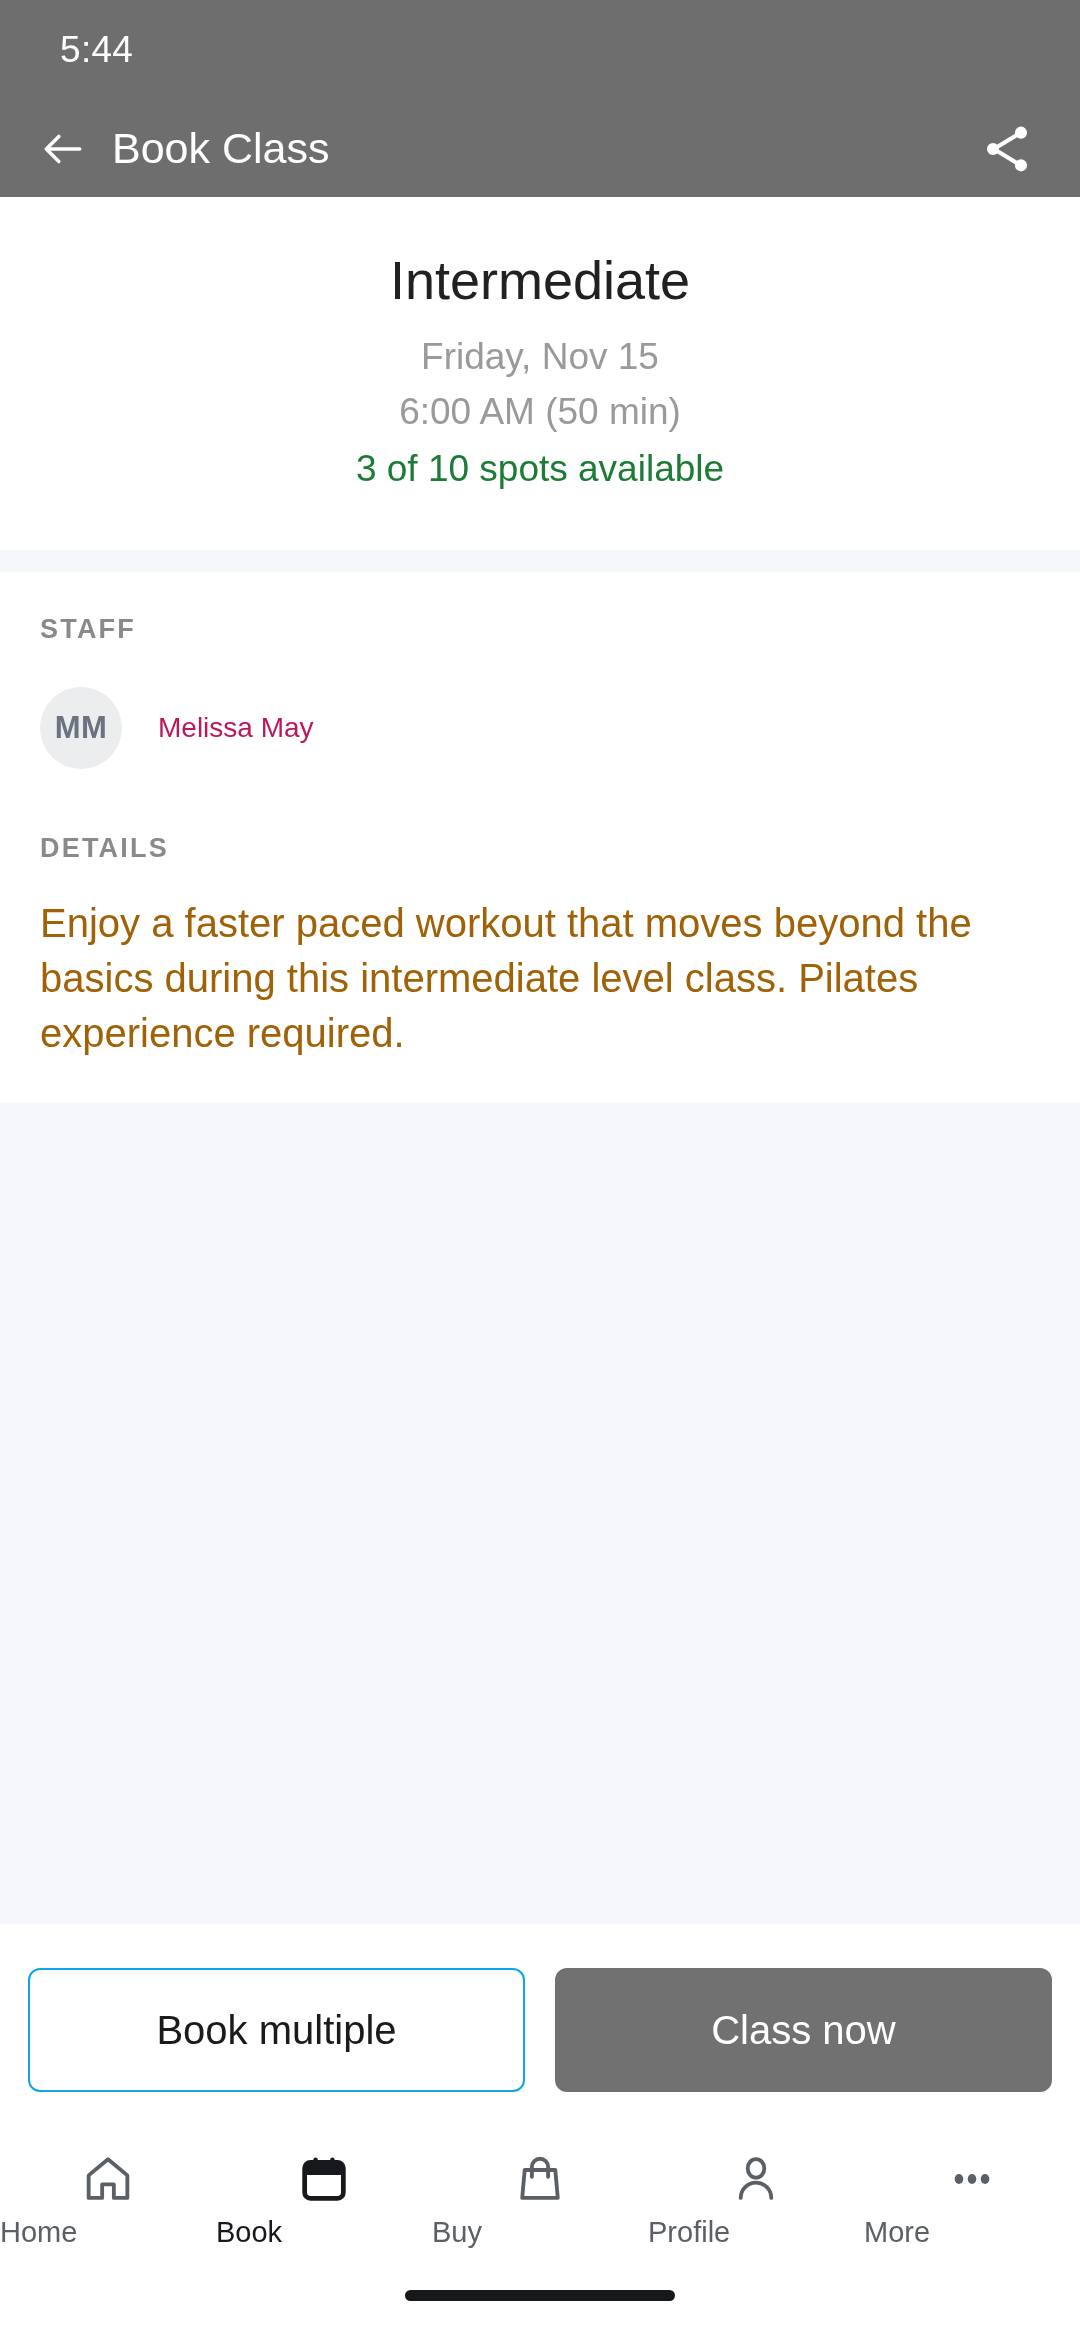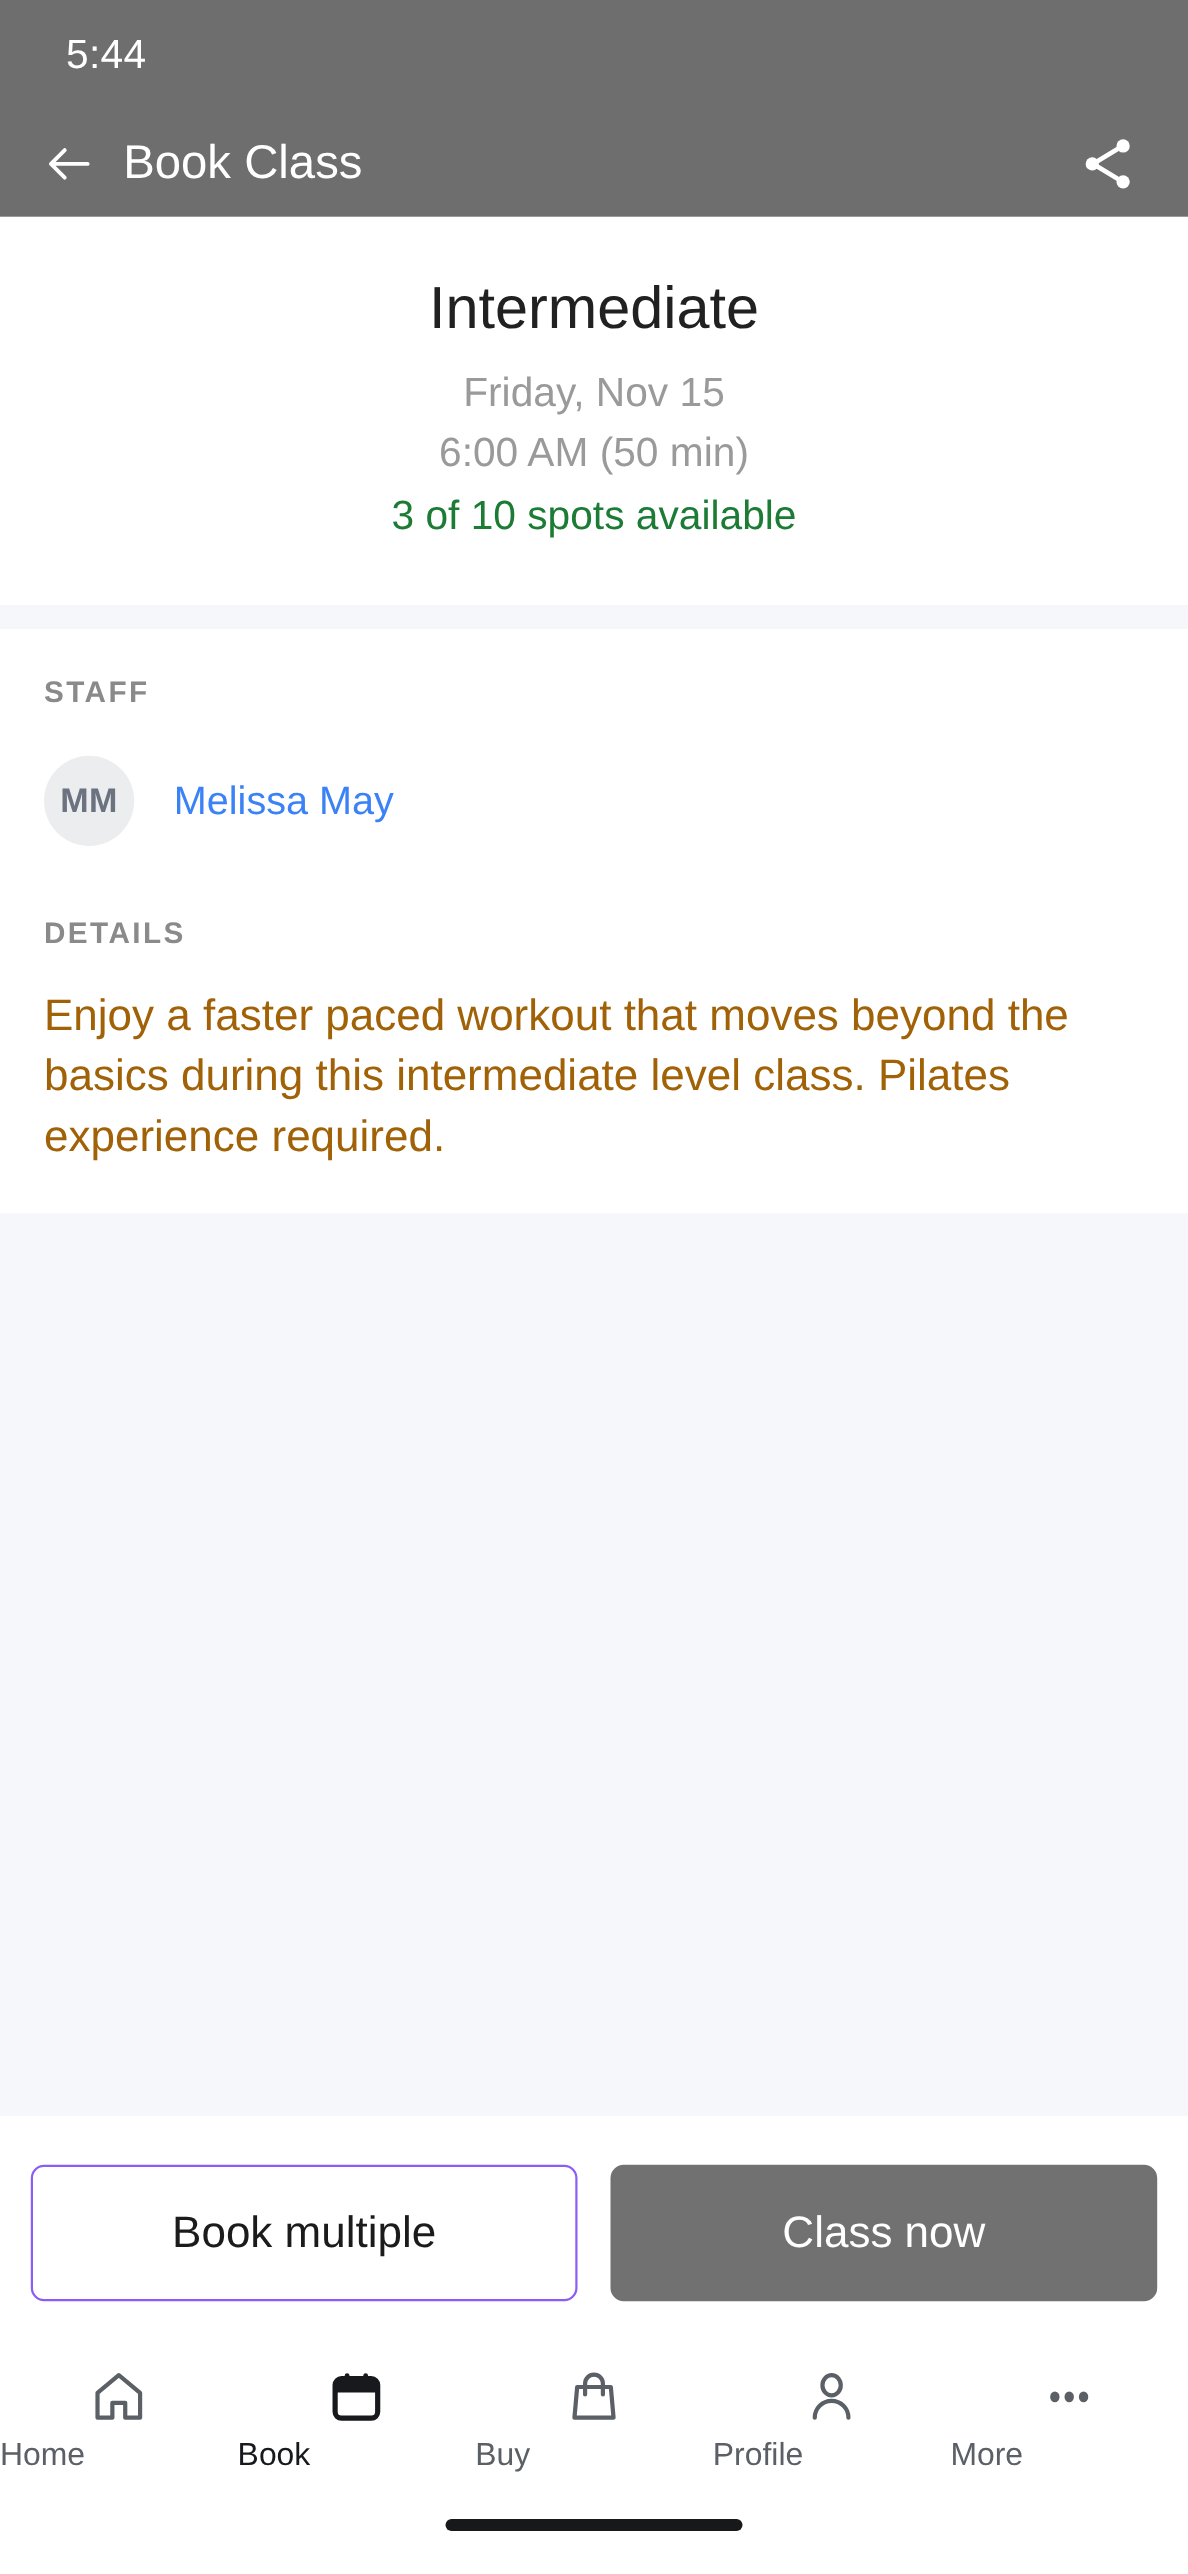--- a/index.html
+++ b/index.html
@@ -46,41 +46,41 @@
   .card { background:#ffffff; padding:42px 40px 0; flex:0 0 auto; }
   .section-label {
     font-size:27px; color:#8a8a8a; letter-spacing:2.2px; font-weight:bold;
   }
   .staff-row { display:flex; align-items:center; margin-top:42px; }
   .avatar {
     width:82px; height:82px; border-radius:50%; background:#ecedef;
     display:flex; align-items:center; justify-content:center; flex:0 0 auto;
   }
   .avatar-initials { font-size:31px; color:#6b7280; font-weight:bold; letter-spacing:0.5px; }
-  .staff-name { font-size:36px; color:#3b82f6; margin-left:36px; }
+  .staff-name { font-size:28px; color:#be185d; margin-left:36px; }
 
   .details-label { margin-top:64px; }
   .details-text {
     font-size:40px; color:#a16207; line-height:1.37; margin-top:32px;
     padding-bottom:42px;
   }
 
   
   .spacer { background:#f5f7fa; flex:1 1 auto; min-height:0; }
 
   
   .actions {
     background:#ffffff; display:flex; gap:30px; padding:44px 28px 40px; flex:0 0 auto;
   }
   .btn {
     flex:1 1 0; height:124px; border-radius:12px; font-size:40px;
     display:flex; align-items:center; justify-content:center; cursor:pointer;
     font-family:"Liberation Sans", sans-serif;
   }
-  .btn-outline { background:#ffffff; border:2px solid #8b5cf6; color:#1b1b1b; }
+  .btn-outline { background:#ffffff; border:2px solid #0ea5e9; color:#1b1b1b; }
   .btn-filled  { background:#717171; border:2px solid #717171; color:#ffffff; }
 
   
   .bottomnav {
     background:#ffffff; display:flex; align-items:flex-start; justify-content:space-around;
     padding:10px 0 0; height:150px; flex:0 0 auto;
   }
   .navitem {
     flex:1 1 0; display:flex; flex-direction:column; cursor:pointer;
     padding-top:6px;

